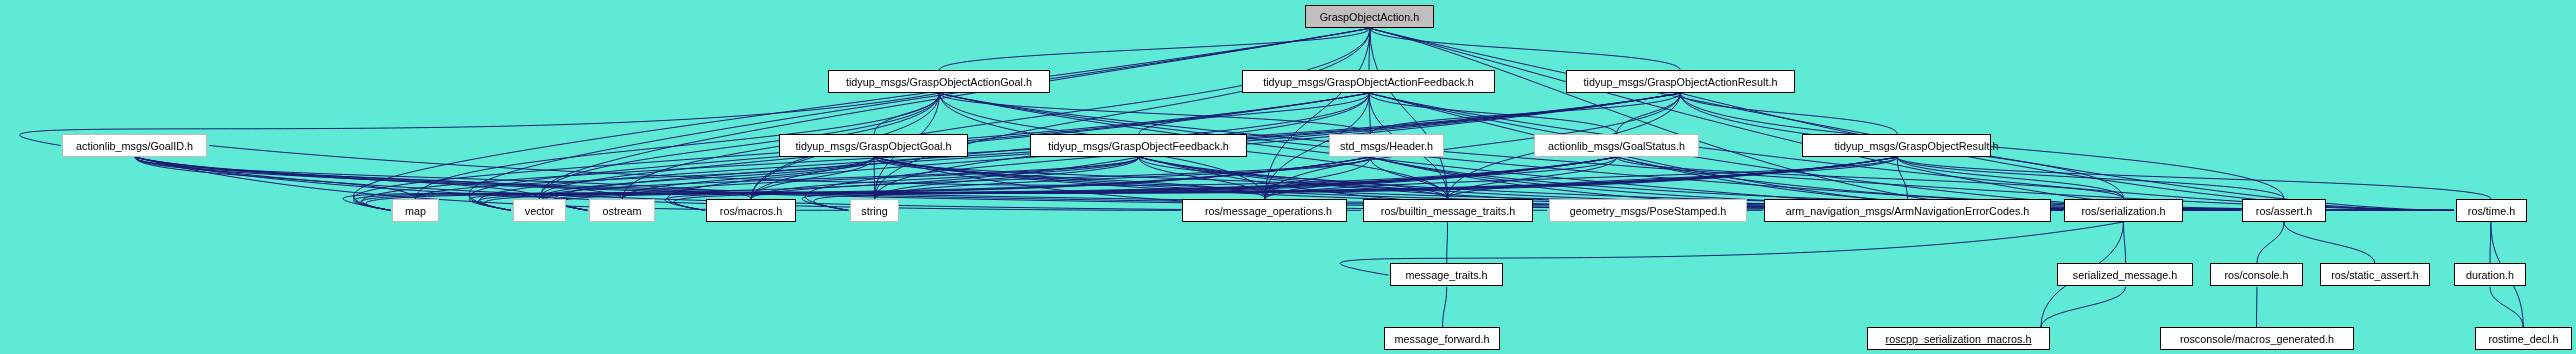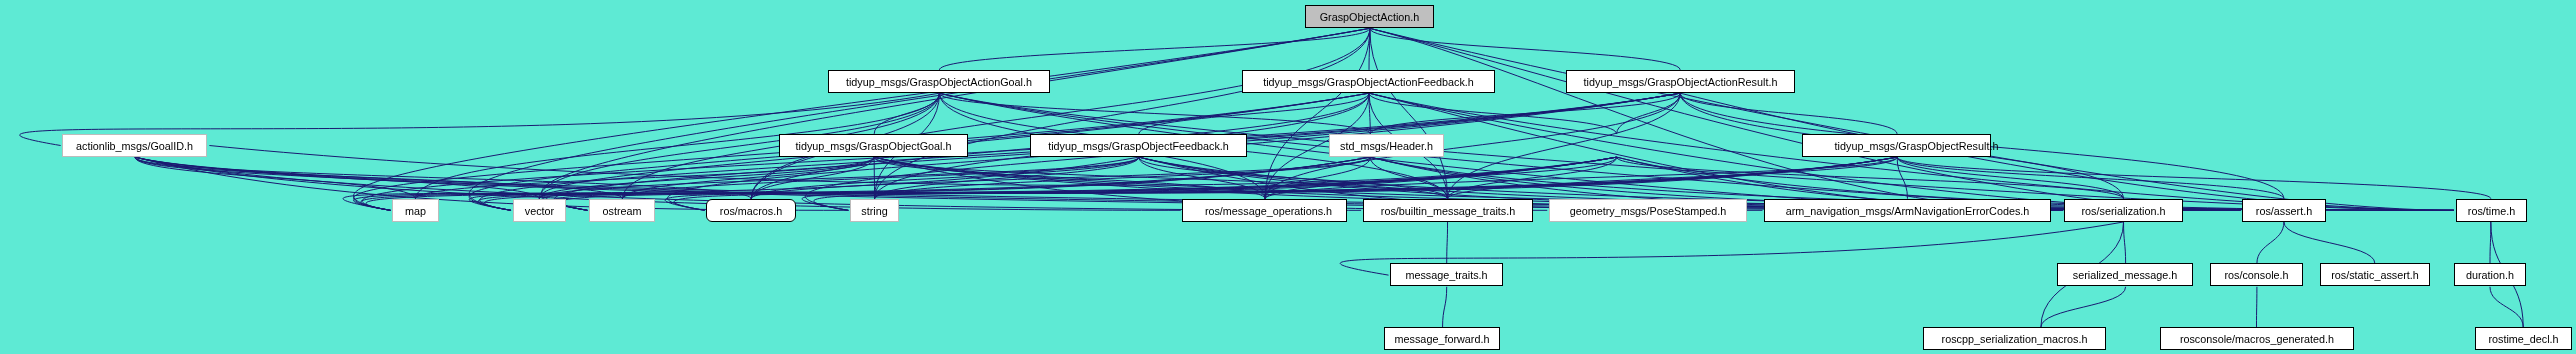--- a/index.html
+++ b/index.html
@@ -171,36 +171,37 @@
   </svg>
 
 <div class="node root" style="left: 1305px; top: 5px; width: 129px; height: 23px; background: rgb(191, 191, 191);">GraspObjectAction.h</div>
     <div class="node linked" style="left: 1242px; top: 70px; width: 253px; height: 23px;">tidyup_msgs/GraspObjectActionFeedback.h</div>
     <div class="node linked" style="left: 828px; top: 70px; width: 222px; height: 23px;">tidyup_msgs/GraspObjectActionGoal.h</div>
     <div class="node linked" style="left: 1566px; top: 70px; width: 229px; height: 23px;">tidyup_msgs/GraspObjectActionResult.h</div>
     <div class="node plain" style="left: 62px; top: 134px; width: 145px; height: 23px;">actionlib_msgs/GoalID.h</div>
     <div class="node linked" style="left: 779px; top: 134px; width: 189px; height: 23px;">tidyup_msgs/GraspObjectGoal.h</div>
     <div class="node linked" style="left: 1030px; top: 134px; width: 217px; height: 23px;">tidyup_msgs/GraspObjectFeedback.h</div>
     <div class="node plain" style="left: 1313px; top: 134px; width: 115px; height: 23px; margin-left: 16px;">std_msgs/Header.h</div>
+    <div class="node plain" style="left: 1534px; top: 134px; width: 165px; height: 23px;">actionlib_msgs/GoalStatus.h</div>
     <div class="node linked" style="left: 1802px; top: 134px; width: 189px; height: 23px; padding-left: 40px;">tidyup_msgs/GraspObjectResult.h</div>
     <div class="node plain" style="left: 392px; top: 199px; width: 47px; height: 23px;">map</div>
     <div class="node plain" style="left: 513px; top: 199px; width: 53px; height: 23px;">vector</div>
     <div class="node plain" style="left: 589px; top: 199px; width: 66px; height: 23px;">ostream</div>
-    <div class="node linked" style="left: 706px; top: 199px; width: 90px; height: 23px; border-radius: 6px;">ros/macros.h</div>
+    <div class="node linked" style="left: 706px; top: 199px; width: 90px; height: 23px;">ros/macros.h</div>
     <div class="node plain" style="left: 850px; top: 199px; width: 49px; height: 23px; text-align: right;">string</div>
     <div class="node linked" style="left: 1182px; top: 199px; width: 165px; height: 23px; padding-left: 8px;">ros/message_operations.h</div>
     <div class="node linked" style="left: 1363px; top: 199px; width: 170px; height: 23px;">ros/builtin_message_traits.h</div>
     <div class="node plain" style="left: 1549px; top: 199px; width: 198px; height: 23px;">geometry_msgs/PoseStamped.h</div>
     <div class="node linked" style="left: 1764px; top: 199px; width: 287px; height: 23px;">arm_navigation_msgs/ArmNavigationErrorCodes.h</div>
     <div class="node linked" style="left: 2064px; top: 199px; width: 119px; height: 23px;">ros/serialization.h</div>
     <div class="node linked" style="left: 2242px; top: 199px; width: 84px; height: 23px;">ros/assert.h</div>
     <div class="node linked" style="left: 2456px; top: 199px; width: 71px; height: 23px;">ros/time.h</div>
     <div class="node linked" style="left: 1390px; top: 263px; width: 113px; height: 23px;">message_traits.h</div>
     <div class="node linked" style="left: 2057px; top: 263px; width: 136px; height: 23px;">serialized_message.h</div>
     <div class="node linked" style="left: 2210px; top: 263px; width: 93px; height: 23px;">ros/console.h</div>
     <div class="node linked" style="left: 2320px; top: 263px; width: 110px; height: 23px;">ros/static_assert.h</div>
     <div class="node linked" style="left: 2454px; top: 263px; width: 72px; height: 23px;">duration.h</div>
     <div class="node linked" style="left: 1384px; top: 327px; width: 116px; height: 23px;">message_forward.h</div>
-    <div class="node linked" style="left: 1923px; top: 327px; width: 183px; height: 23px;">roscpp_serialization_macros.h</div>
+    <div class="node linked" style="left: 1867px; top: 327px; width: 183px; height: 23px; text-decoration: underline;">roscpp_serialization_macros.h</div>
     <div class="node linked" style="left: 2160px; top: 327px; width: 194px; height: 23px;">rosconsole/macros_generated.h</div>
     <div class="node linked" style="left: 2475px; top: 327px; width: 97px; height: 23px;">rostime_decl.h</div>
   </div>
 
 
 </body></html>

